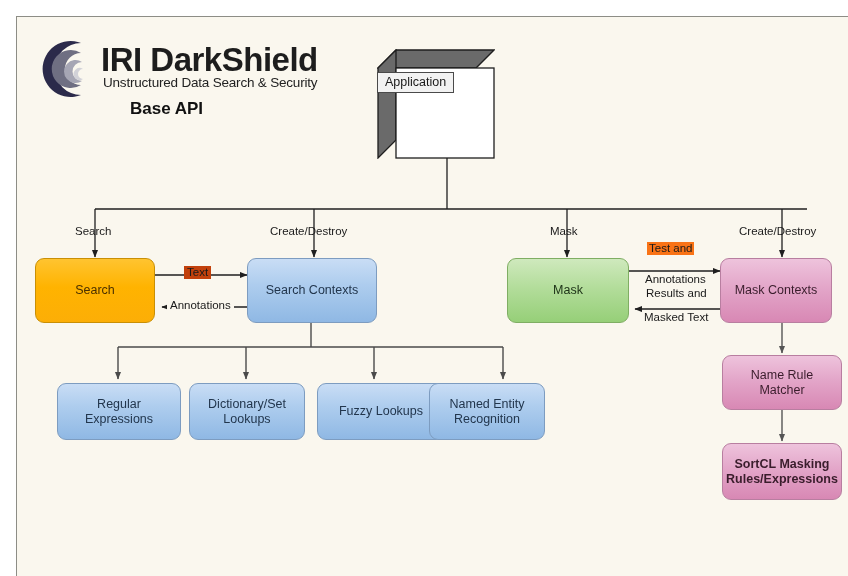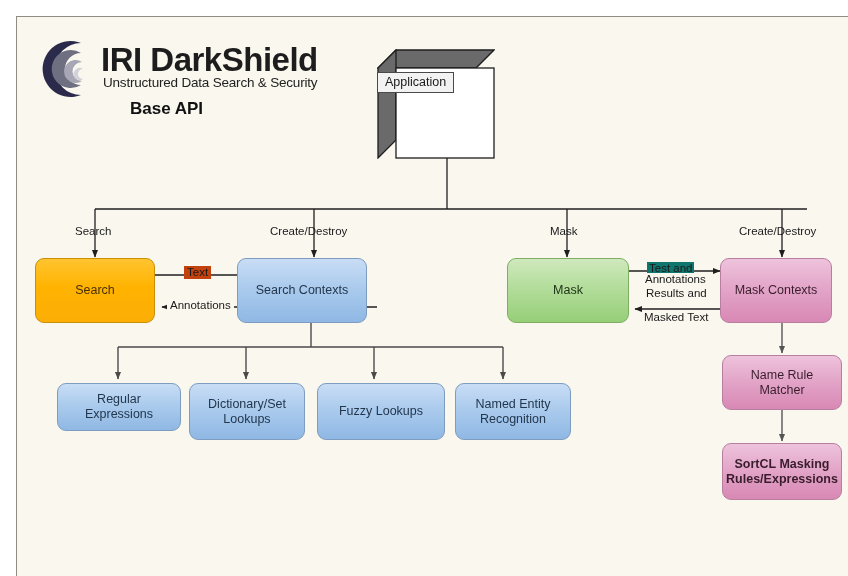--- a/index.html
+++ b/index.html
@@ -172,54 +172,54 @@
 
   <div class="edge-label" style="left:58px;top:208px;">Search</div>
   <div class="edge-label" style="left:253px;top:208px;">Create/Destroy</div>
   <div class="edge-label" style="left:533px;top:208px;">Mask</div>
   <div class="edge-label" style="left:722px;top:208px;">Create/Destroy</div>
 
   <div class="edge-label" style="left:167px;top:249px;background:#c2410c;padding:0 3px;">Text</div>
   <div class="edge-label" style="left:150px;top:282px;background:#faf7ee;padding:0 3px;">Annotations</div>
   <div class="edge-label" style="left:270px;top:291px;background:#ef4444;padding:0 3px;">Matchers</div>
 
-  <div class="edge-label" style="left:630px;top:245px;background:#0f766e;padding:0 2px;text-align:right;">Test and</div>
+  <div class="edge-label" style="left:630px;top:225px;background:#f97316;padding:0 2px;text-align:right;">Test and</div>
   <div class="edge-label" style="left:626px;top:256px;background:#faf7ee;padding:0 2px;">Annotations</div>
   <div class="edge-label" style="left:627px;top:270px;background:#faf7ee;padding:0 2px;">Results and</div>
   <div class="edge-label" style="left:625px;top:294px;background:#faf7ee;padding:0 2px;text-align:right;">Masked Text</div>
 
   <div class="node n-orange" style="left:18px;top:241px;width:120px;height:65px;">
     <span>Search</span>
   </div>
 
-  <div class="node n-blue" style="left:220px;top:241px;width:130px;height:65px;">
+  <div class="node n-blue" style="left:230px;top:241px;width:130px;height:65px;">
     <span>Search Contexts</span>
   </div>
 
   <div class="node n-green" style="left:490px;top:241px;width:122px;height:65px;">
     <span>Mask</span>
   </div>
 
   <div class="node n-pink" style="left:703px;top:241px;width:112px;height:65px;text-align:center;">
     <span>Mask Contexts</span>
   </div>
 
-  <div class="node n-blue" style="left:40px;top:366px;width:124px;height:48px;">
+  <div class="node n-blue" style="left:40px;top:366px;width:124px;height:57px;">
     <span>Regular Expressions</span>
   </div>
 
   <div class="node n-blue" style="left:172px;top:366px;width:116px;height:57px;">
     <span>Dictionary/Set Lookups</span>
   </div>
 
   <div class="node n-blue" style="left:300px;top:366px;width:128px;height:57px;">
     <span>Fuzzy Lookups</span>
   </div>
 
-  <div class="node n-blue" style="left:438px;top:366px;width:116px;height:57px;">
+  <div class="node n-blue" style="left:412px;top:366px;width:116px;height:57px;">
     <span>Named Entity Recognition</span>
   </div>
 
   <div class="node n-pink" style="left:705px;top:338px;width:120px;height:55px;">
     <span>Name Rule Matcher</span>
   </div>
 
   <div class="node n-pink" style="left:705px;top:426px;width:120px;height:57px;font-weight:bold;">
     <span>SortCL Masking Rules/Expressions</span>
   </div>

